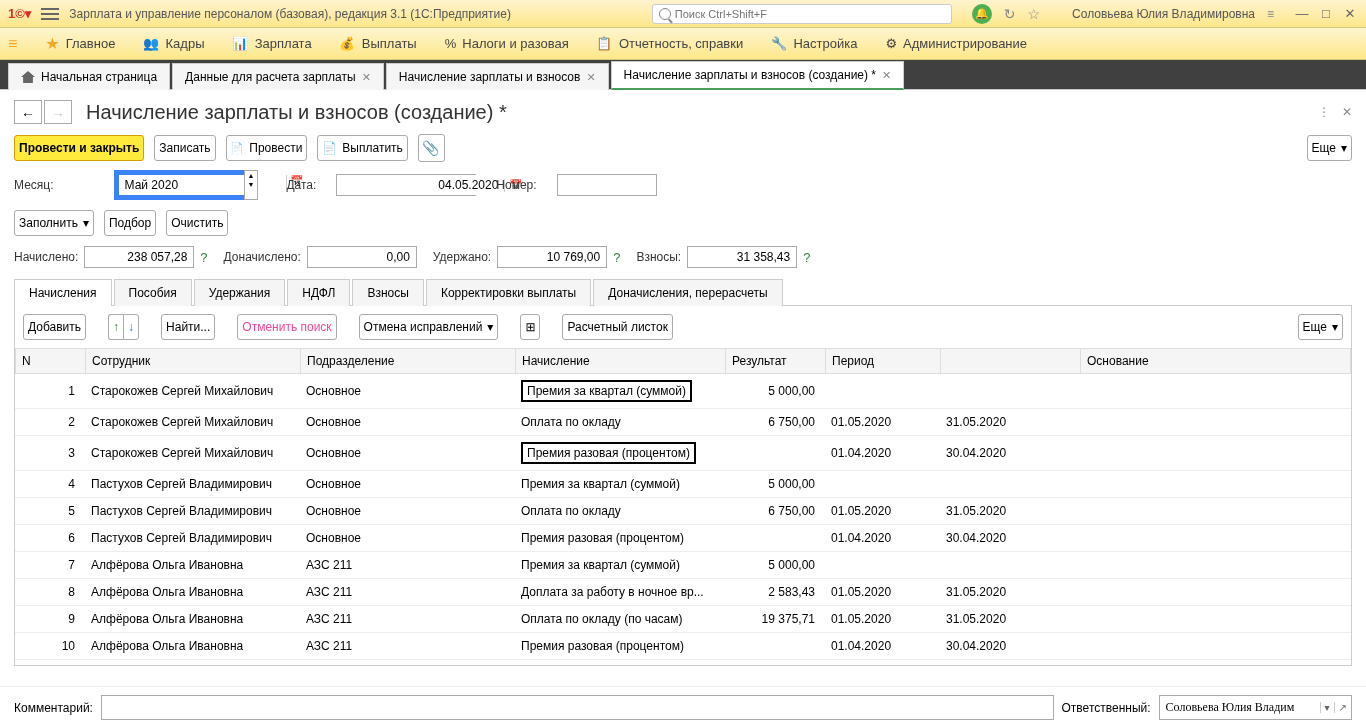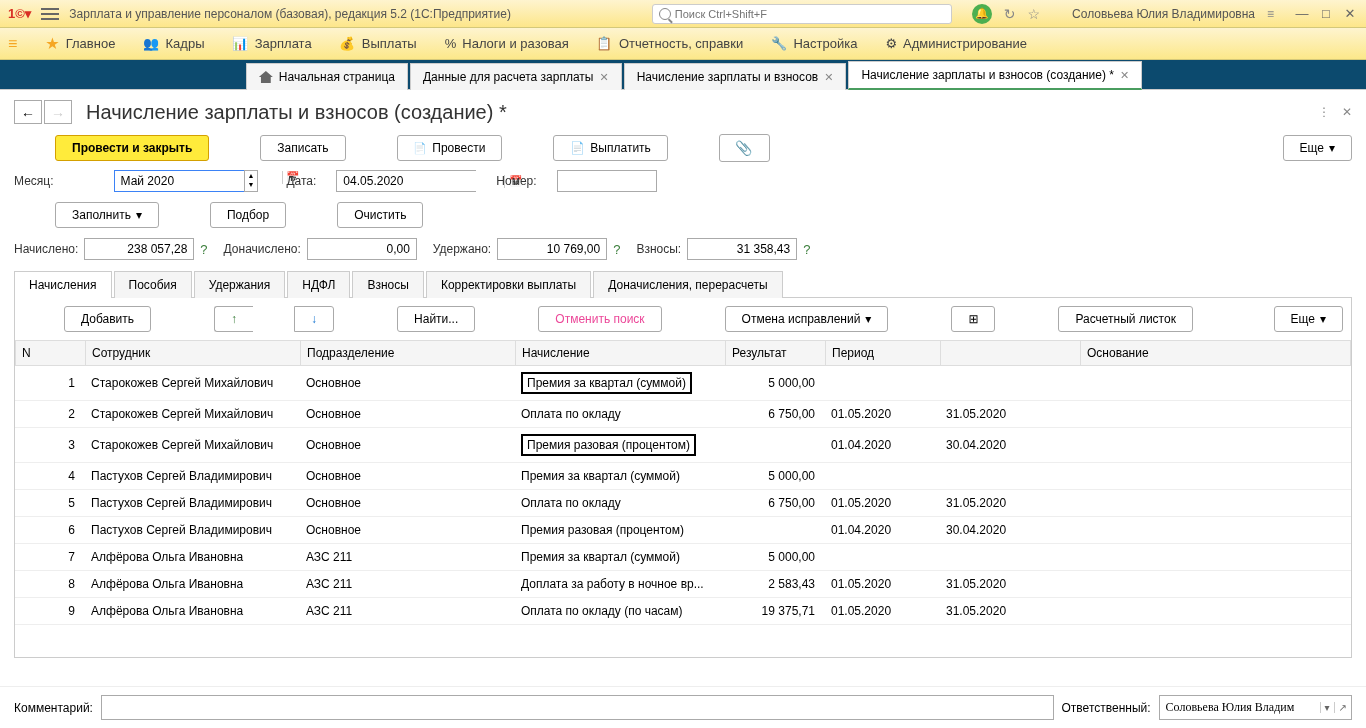--- a/index.html
+++ b/index.html
@@ -15,44 +15,44 @@
 .mag-icon::after { content: ''; position: absolute; width: 5px; height: 1.5px; background: #888; bottom: -3px; right: -3px; transform: rotate(45deg); }
 .title-icons { display: flex; align-items: center; gap: 12px; margin-left: 10px; }
 .bell-circle { width: 20px; height: 20px; background: #4caf50; border-radius: 50%; display: flex; align-items: center; justify-content: center; color: #fff; font-size: 11px; }
 .star-icon, .history-icon { color: #888; font-size: 14px; cursor: pointer; }
 .user-name { color: #555; margin-left: 20px; }
 .win-btns { display: flex; gap: 8px; margin-left: 10px; }
 .win-btn { width: 16px; height: 16px; display: flex; align-items: center; justify-content: center; color: #666; cursor: pointer; font-size: 13px; }
 .main-nav { background: linear-gradient(#fef4cf, #fce88a); height: 32px; display: flex; align-items: center; padding: 0 8px; gap: 28px; border-bottom: 1px solid #d4c87a; }
 .nav-item { display: flex; align-items: center; gap: 6px; color: #444; cursor: pointer; font-size: 13px; }
 .star-nav { color: #f5a623; font-size: 16px; }
-.doc-tabs { background: #0c4a6e; height: 30px; display: flex; align-items: flex-end; border-bottom: 1px solid #ccc; padding-left: 24px; justify-content: center; }
+.doc-tabs { background: #404040; height: 30px; display: flex; align-items: flex-end; border-bottom: 1px solid #ccc; padding-left: 8px; }
 .doc-tab { padding: 6px 12px; border: 1px solid #ccc; border-bottom: none; background: #f5f5f5; margin-right: 2px; display: flex; align-items: center; gap: 6px; cursor: pointer; font-size: 12px; position: relative; top: 1px; }
 .doc-tab.active { background: #fff; border-bottom: 2px solid #4a9d5f; border-top: 1px solid #ccc; }
 .doc-tab .close-x { color: #888; font-size: 11px; cursor: pointer; }
 .home-icon { width: 14px; height: 12px; background: #666; clip-path: polygon(50% 0, 100% 50%, 85% 50%, 85% 100%, 15% 100%, 15% 50%, 0 50%); }
 .page-header { display: flex; align-items: center; padding: 10px 14px; gap: 14px; }
 .nav-arrows { display: flex; gap: 2px; }
 .arrow-btn { width: 28px; height: 24px; border: 1px solid #aaa; background: #fff; display: flex; align-items: center; justify-content: center; cursor: pointer; font-size: 14px; }
 .page-title { font-size: 20px; color: #333; }
 .header-right { margin-left: auto; display: flex; gap: 12px; align-items: center; color: #888; }
 .toolbar-main { padding: 0 14px 8px; display: flex; gap: 10px; align-items: center; }
-.btn { padding: 5px 16px; border: 1px solid #aaa; background: #fff; cursor: pointer; font-size: 12px; border-radius: 3px; display: inline-flex; align-items: center; gap: 5px; margin-left: 41px; }
+.btn { padding: 5px 4px; border: 1px solid #aaa; background: #fff; cursor: pointer; font-size: 12px; border-radius: 3px; display: inline-flex; align-items: center; gap: 5px; }
 .btn-yellow { background: #ffeb3b; border-color: #d4a000; font-weight: bold; }
 .btn-more { margin-left: auto; }
 .form-row { padding: 0 14px 10px; display: flex; gap: 20px; align-items: center; }
 .form-label { color: #333; }
 .form-input { border: 1px solid #aaa; padding: 3px 6px; font-size: 12px; }
-.month-input { width: 130px; display: flex; align-items: flex-start; border: 1px solid #3b82f6; }
+.month-input { width: 130px; display: flex; align-items: flex-start; border: 5px solid #3b82f6; }
 .month-input input { border: none; flex: 1; padding: 3px 6px; font-size: 12px; }
 .cal-icon { padding: 0 4px; cursor: pointer; border-left: 1px solid #ccc; color: #666; font-size: 11px; }
 .spinner { display: flex; flex-direction: column; border: 1px solid #aaa; }
 .spinner span { padding: 0 3px; font-size: 7px; cursor: pointer; line-height: 9px; }
 .date-wrap { display: flex; align-items: center; border: 1px solid #aaa; width: 140px; }
-.date-wrap input { border: none; flex: 1; padding: 3px 6px; font-size: 12px; }
+.date-wrap input { border: none; flex: 1; padding: 3px 6px; font-size: 12px; text-align: right; }
 .toolbar2 { padding: 0 14px 10px; display: flex; gap: 10px; }
 .totals-row { padding: 0 14px 10px; display: flex; gap: 6px; align-items: center; }
 .total-label { color: #333; }
 .total-input { border: 1px solid #aaa; padding: 3px 6px; text-align: right; width: 110px; font-size: 12px; }
 .help-q { color: #3a7d3a; cursor: pointer; font-size: 13px; margin-right: 10px; }
 .sub-tabs { margin: 0 14px; display: flex; border-bottom: 1px solid #ccc; }
 .sub-tab { padding: 6px 14px; border: 1px solid #ccc; border-bottom: none; background: #f5f5f5; cursor: pointer; margin-right: 2px; position: relative; top: 1px; }
 .sub-tab.active { background: #fff; }
 .tab-toolbar { margin: 0 14px; padding: 8px 0; display: flex; gap: 22px; align-items: center; border-left: 1px solid #ccc; border-right: 1px solid #ccc; padding-left: 8px; padding-right: 8px; }
 .tab-toolbar .btn-group { display: flex; }
@@ -80,21 +80,21 @@
 </head>
 <body>
 
 <div class="titlebar">
   <span class="logo-1c">1©▾</span>
   <div class="ham-icon">
       <span></span>
       <span></span>
       <span></span>
     </div>
-  <span class="app-title">Зарплата и управление персоналом (базовая), редакция 5.2  (1С:Предприятие)</span>
+  <span class="app-title">Зарплата и управление персоналом (базовая), редакция 3.1  (1С:Предприятие)</span>
   <div class="search-box">
     <span class="mag-icon"></span>
     <input placeholder="Поиск Ctrl+Shift+F" style="">
   </div>
   <div class="title-icons">
     <span class="bell-circle">🔔</span>
     <span class="history-icon">↻</span>
     <span class="star-icon">☆</span>
     <span class="user-name">Соловьева Юлия Владимировна</span>
     <span style="color:#888">≡</span>
@@ -394,20 +394,30 @@
           <tr>
             <td class="num">9</td>
             <td>Алфёрова Ольга Ивановна</td>
             <td>АЗС 211</td>
             <td>Оплата по окладу (по часам)</td>
             <td class="num">19 375,71</td>
             <td>01.05.2020</td>
             <td>31.05.2020</td>
             <td></td>
           </tr>
+          <tr>
+            <td class="num">10</td>
+            <td>Алфёрова Ольга Ивановна</td>
+            <td>АЗС 211</td>
+            <td>Премия разовая (процентом)</td>
+            <td class="num"></td>
+            <td>01.04.2020</td>
+            <td>30.04.2020</td>
+            <td></td>
+          </tr>
         </tbody>
     </table>
   </div>
 </div>
 
 <div class="comment-bar">
   <span>Комментарий:</span>
   <input class="comment-input" style="">
   <span>Ответственный:</span>
   <div class="resp-select">

